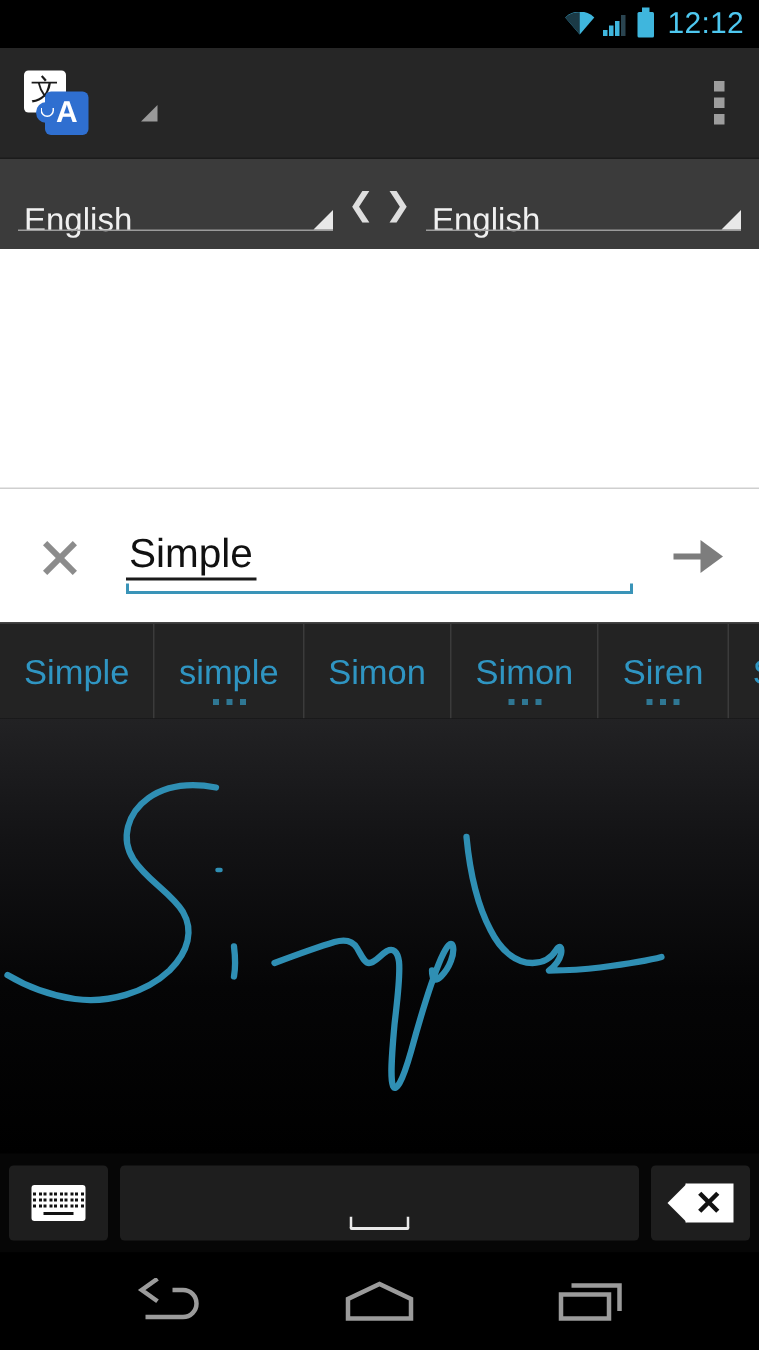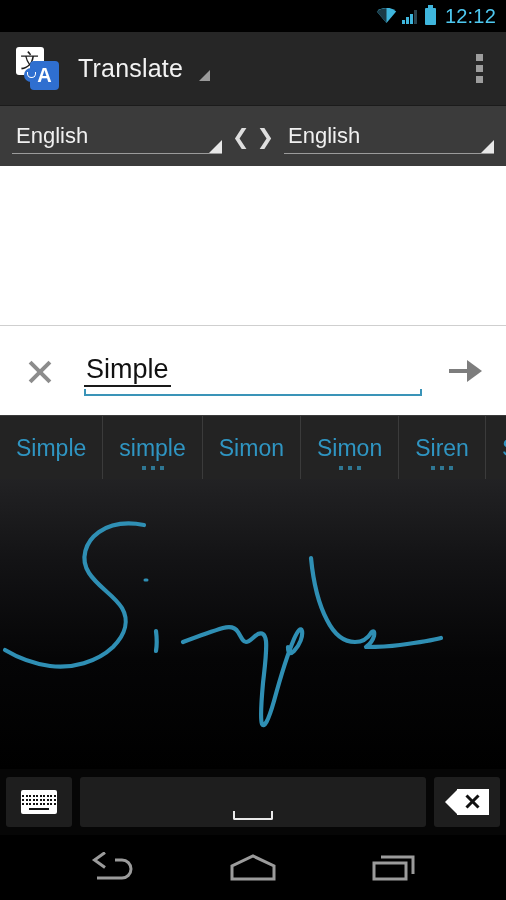--- a/index.html
+++ b/index.html
@@ -64,21 +64,21 @@
   }
   .overflow{margin-left:auto;width:26px;height:40px;display:flex;flex-direction:column;
     align-items:center;justify-content:center;gap:4px;}
   .overflow span{display:block;width:7px;height:7px;background:#9d9d9d;}
 
   
   .langbar{
     position:absolute;left:0;top:106px;width:506px;height:60px;background:#3b3b3b;
     display:flex;align-items:center;box-sizing:border-box;padding:0 12px;
   }
-  .spinner{position:relative;flex:1 1 0;height:44px;display:flex;align-items:center;}
+  .spinner{position:relative;flex:1 1 0;height:44px;display:flex;align-items:flex-end;}
   .spinner .txt{color:#f0f0f0;font-size:22px;line-height:22px;padding-left:4px;}
   .spinner .rule{position:absolute;left:0;right:0;bottom:4px;height:1px;background:#9b9b9b;}
   .spinner .tri{
     position:absolute;right:0;bottom:5px;width:0;height:0;
     border-left:13px solid transparent;border-bottom:13px solid #e8e8e8;
   }
   .swapbtn{
     flex:0 0 auto;width:62px;height:44px;display:flex;align-items:center;
     justify-content:center;gap:7px;color:#dedede;font-size:21px;line-height:21px;
   }
@@ -206,21 +206,20 @@
     </div>
     <span class="sb-time">12:12</span>
   </div>
 
   <div class="actionbar">
     <div class="applogo">
       <div class="card-w">文</div>
       <div class="swap"></div>
       <div class="card-b">A</div>
     </div>
-    <div class="apptitle">Translate</div>
     <div class="ab-spinner-tri"></div>
     <div class="overflow">
       <span></span>
       <span></span>
       <span></span>
     </div>
   </div>
 
   <div class="langbar">
     <div class="spinner">

